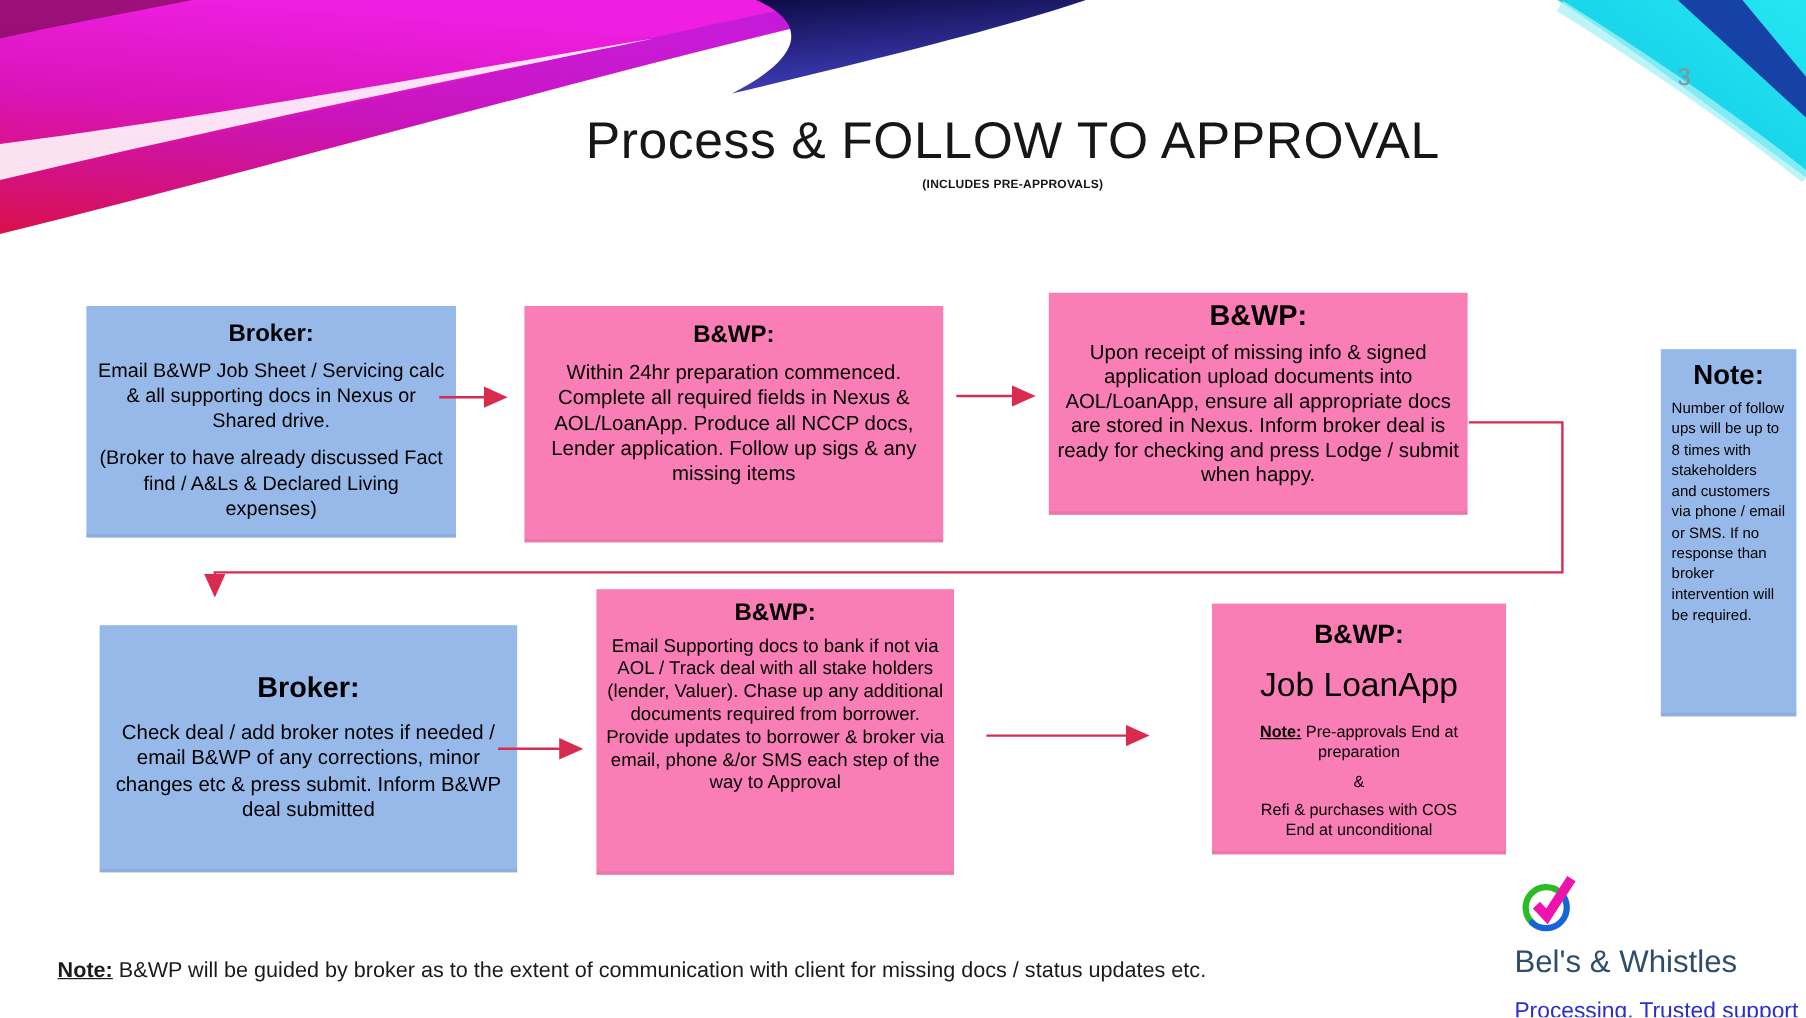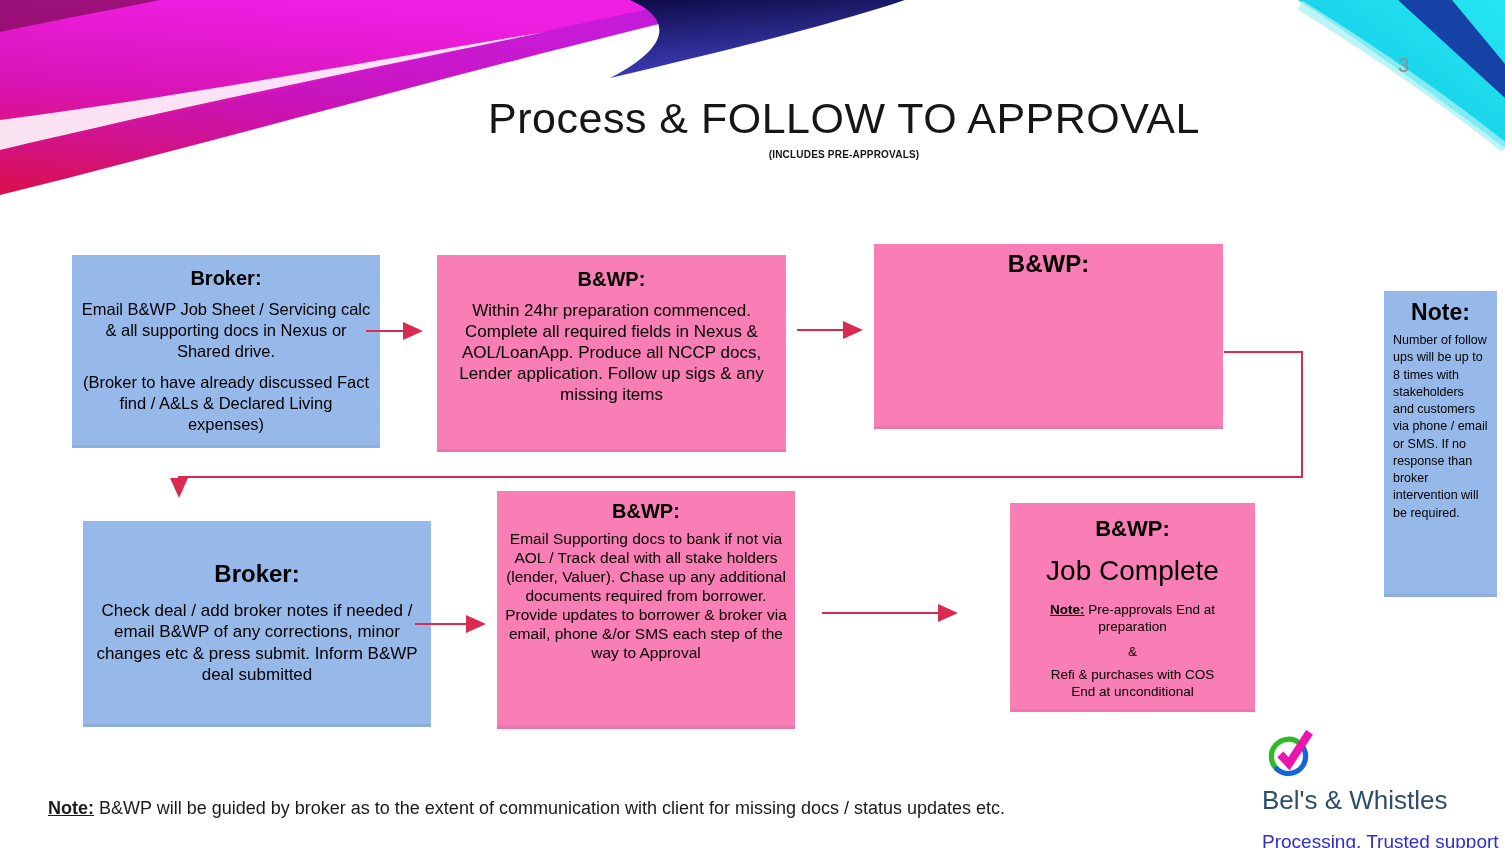--- a/index.html
+++ b/index.html
@@ -109,40 +109,41 @@
     <p>(Broker to have already discussed Fact find  / A&amp;Ls &amp; Declared Living expenses)</p>
   </div>
 
   <div class="box pink" id="box-bwp1">
     <div class="h">B&amp;WP:</div>
     <p>Within 24hr preparation commenced. Complete all required fields in Nexus &amp; AOL/LoanApp. Produce all NCCP docs, Lender application. Follow up sigs &amp; any missing items</p>
   </div>
 
   <div class="box pink" id="box-bwp2">
     <div class="h">B&amp;WP:</div>
+    <p>Upon receipt of missing info &amp; signed application upload documents into AOL/LoanApp, ensure all appropriate docs are stored in Nexus.  Inform broker deal is ready for checking and press Lodge / submit when happy.</p>
   </div>
 
   <div class="box blue" id="side-note">
     <div class="h">Note:</div>
     <p>Number of follow ups will be up to 8 times with stakeholders and customers via phone / email or SMS. If no response than broker intervention will be required.</p>
   </div>
 
   <div class="box blue" id="box-broker2">
     <div class="h">Broker:</div>
     <p>Check deal / add broker notes if needed / email B&amp;WP of any corrections, minor changes etc &amp; press submit. Inform B&amp;WP deal submitted</p>
   </div>
 
   <div class="box pink" id="box-bwp3">
     <div class="h">B&amp;WP:</div>
     <p>Email Supporting docs to bank if not via AOL / Track deal with all stake holders (lender, Valuer). Chase up any additional documents required from  borrower. Provide updates to borrower &amp; broker via email, phone &amp;/or SMS each step of the way to Approval</p>
   </div>
 
   <div class="box pink" id="box-jobcomplete">
     <div class="h">B&amp;WP:</div>
-    <div class="jc-title">Job Complete</div>
+    <div class="jc-title">Job LoanApp</div>
     <p class="jc-note">
       <span class="nlabel">Note:</span>
       <span>Pre-approvals End at preparation</span>
     </p>
     <p class="jc-amp">&amp;</p>
     <p class="jc-line2">Refi &amp; purchases with COS End at unconditional</p>
   </div>
 
   <svg class="connectors" width="1505" height="848" viewBox="0 0 1505 848">
     <defs>

